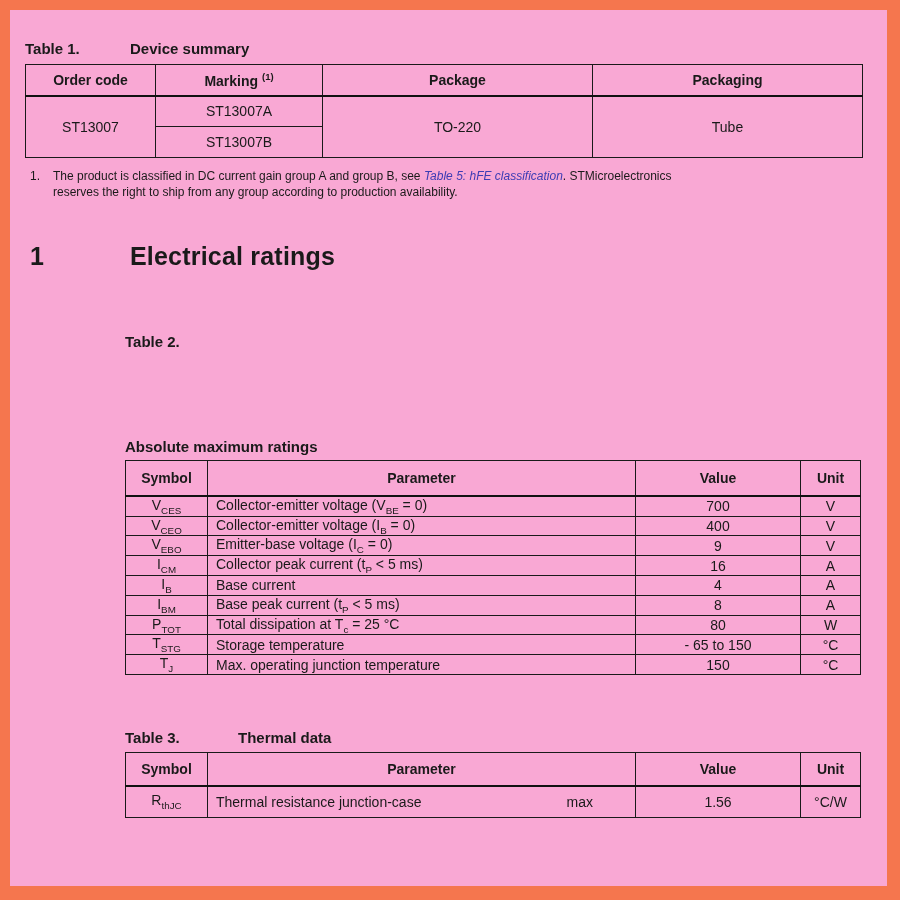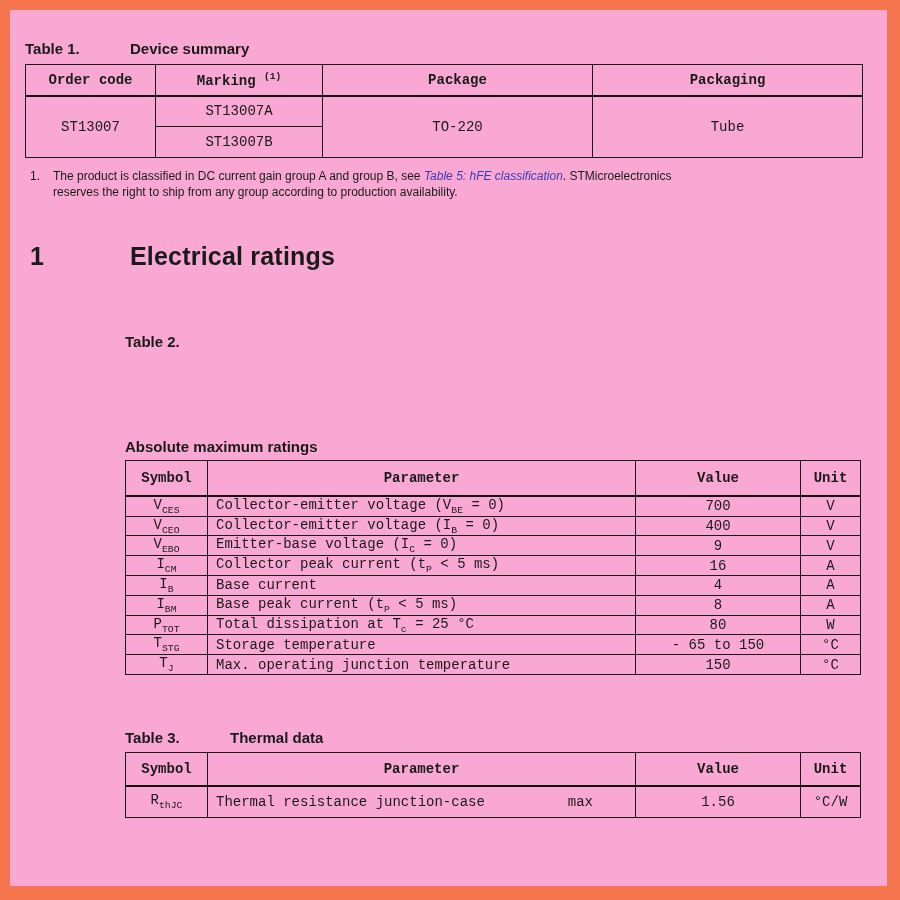--- a/index.html
+++ b/index.html
@@ -21,24 +21,24 @@
     position: absolute;
     left: 10px; top: 10px;
     width: 877px; height: 876px;
     background: #f9a8d4;
   }
   
   .caption { display: flex; font-weight: bold; font-size: 15px; line-height: 17px; }
   .caption .cap-label { width: 105px; flex: 0 0 105px; }
   .t1cap { margin: 30px 0 0 15px; }
   .t2cap { margin: 62px 0 0 115px; flex-direction: column; }
-  .t3cap { margin: 54px 0 0 115px; }
+  .t3cap { margin: 54px 0 0 115px; gap: 8px; }
   
   table { border-collapse: collapse; table-layout: fixed; }
-  .dstable { border: 1.5px solid #1a1a1a; font-family: Liberation Mono, monospace; }
+  .dstable { border: 1.5px solid #1a1a1a; }
   .dstable th, .dstable td {
     border: 1px solid #1a1a1a;
     font-size: 14px;
     padding: 0;
     text-align: center;
     vertical-align: middle;
     overflow: hidden;
   }
   .dstable thead th { font-weight: bold; border-bottom: 2.5px solid #111; }
   .t1 { width: 837px; margin: 7px 0 0 15px; }

